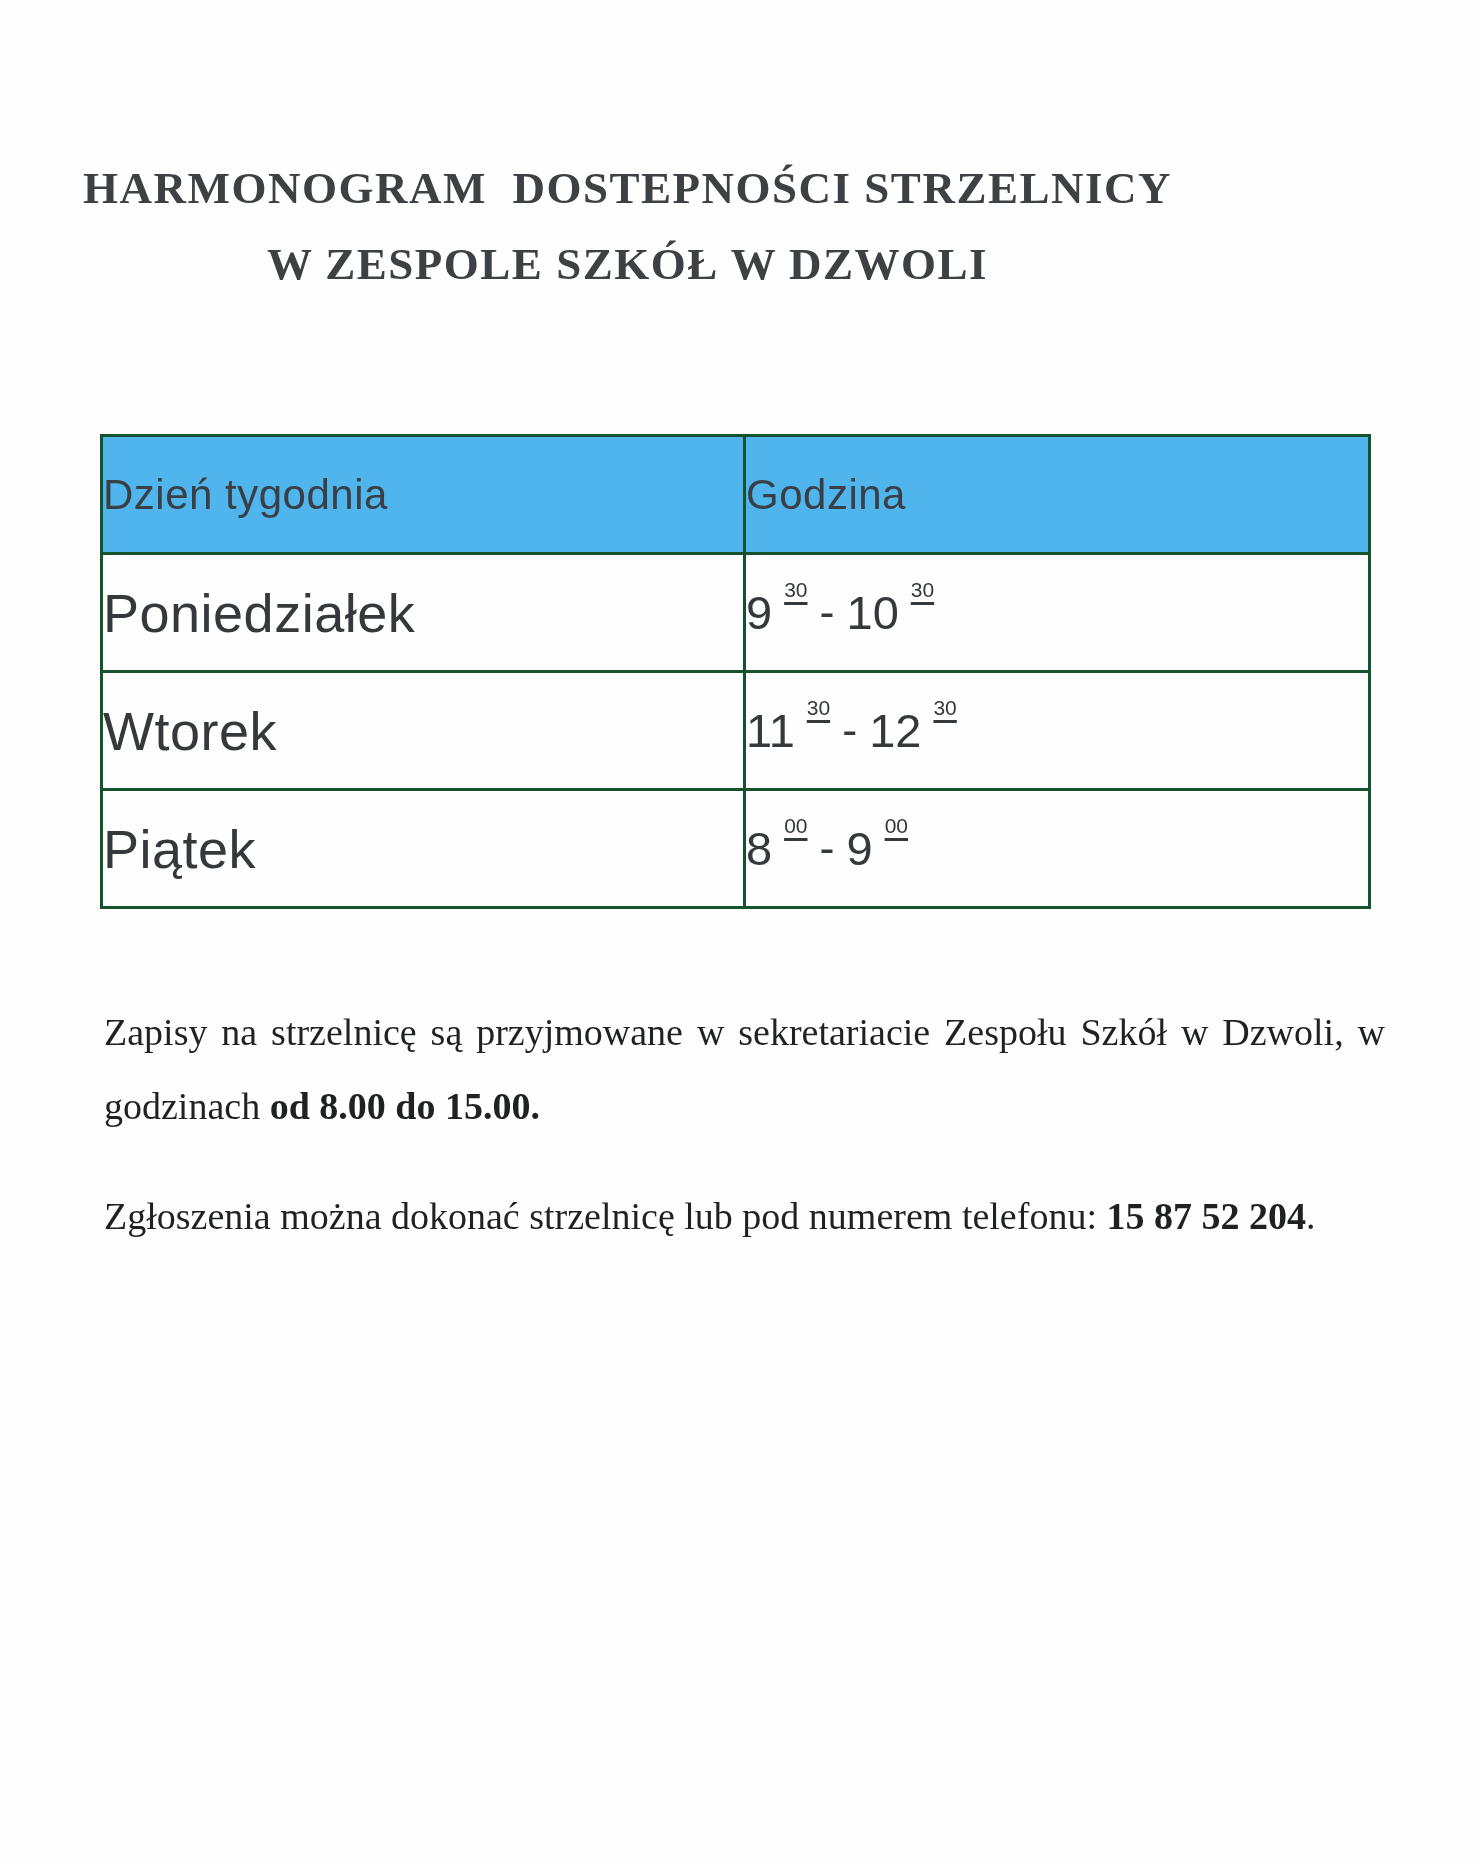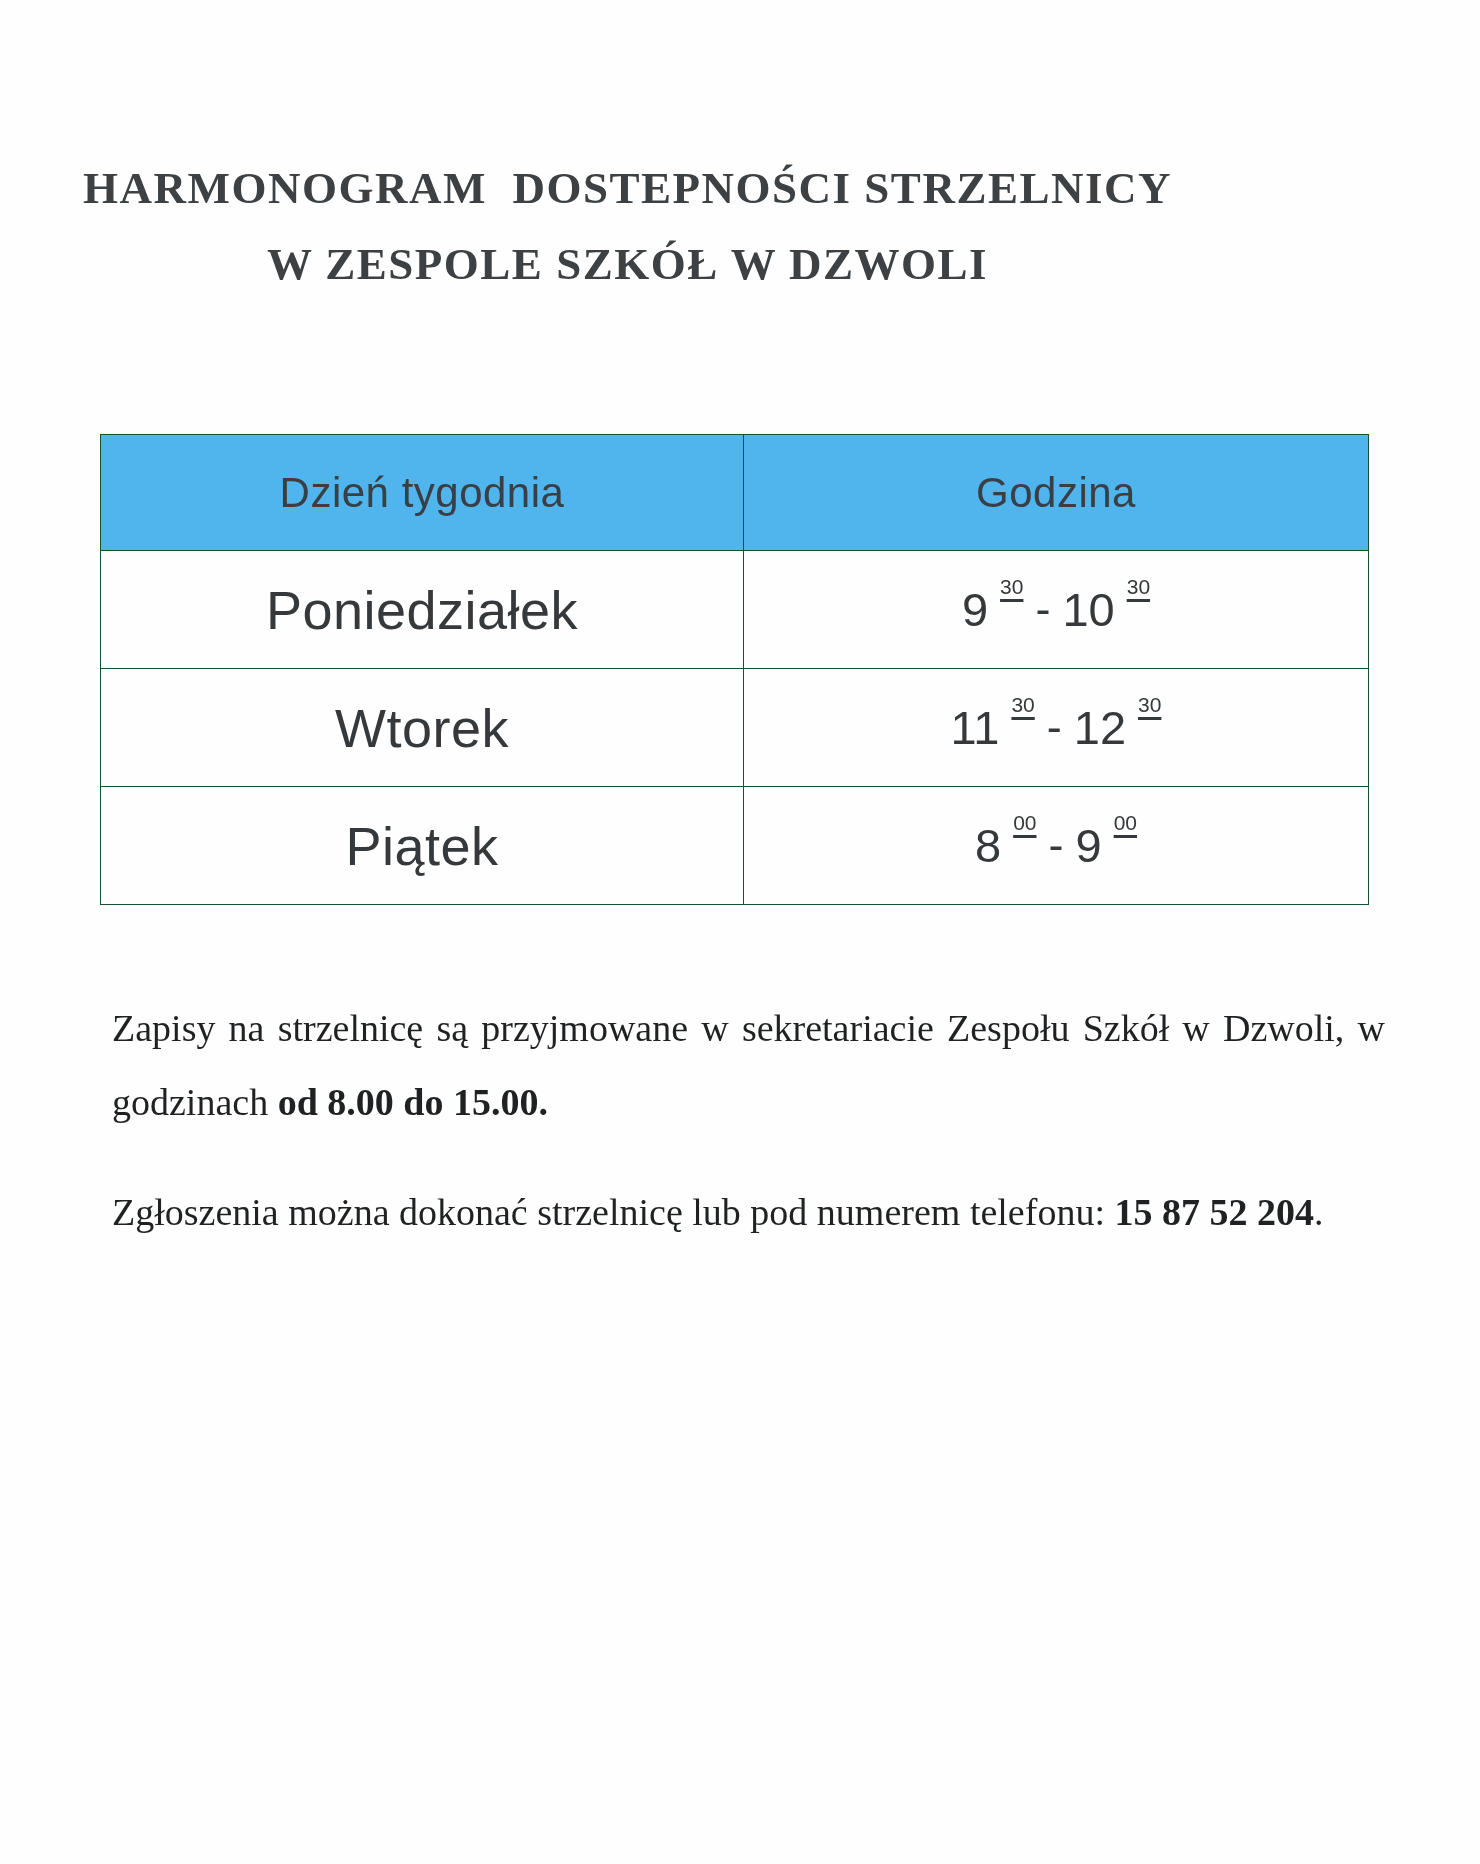--- a/index.html
+++ b/index.html
@@ -40,22 +40,22 @@
     width: 1268px;
     border-collapse: collapse;
     table-layout: fixed;
     font-family: "Liberation Sans", sans-serif;
     color: #36393c;
   }
   table.schedule col.c-day  { width: 643px; }
   table.schedule col.c-time { width: 625px; }
   table.schedule th,
   table.schedule td {
-    border: 1px solid #14532d;
-    text-align: center;
+    border: 3px solid #14532d;
+    text-align: left;
     vertical-align: middle;
     padding: 0;
   }
   table.schedule th {
     background: #4FB5EC;
     height: 115px;
     font-size: 42px;
     font-weight: 400;
     color: #3a3f45;
     letter-spacing: 0.5px;
@@ -88,21 +88,21 @@
     top: -2px;
   }
 
   
   .notes {
     margin: 86px 95px 0 100px;
     font-size: 38px;
     color: #1f2123;
   }
   .notes p {
-    margin: 0 0 36px 12px;
+    margin: 0 0 36px 4px;
     line-height: 74px;
     text-align: justify;
   }
   .notes .b { font-weight: bold; }
 </style>
 </head>
 <body>
 
 <div class="page">
 

